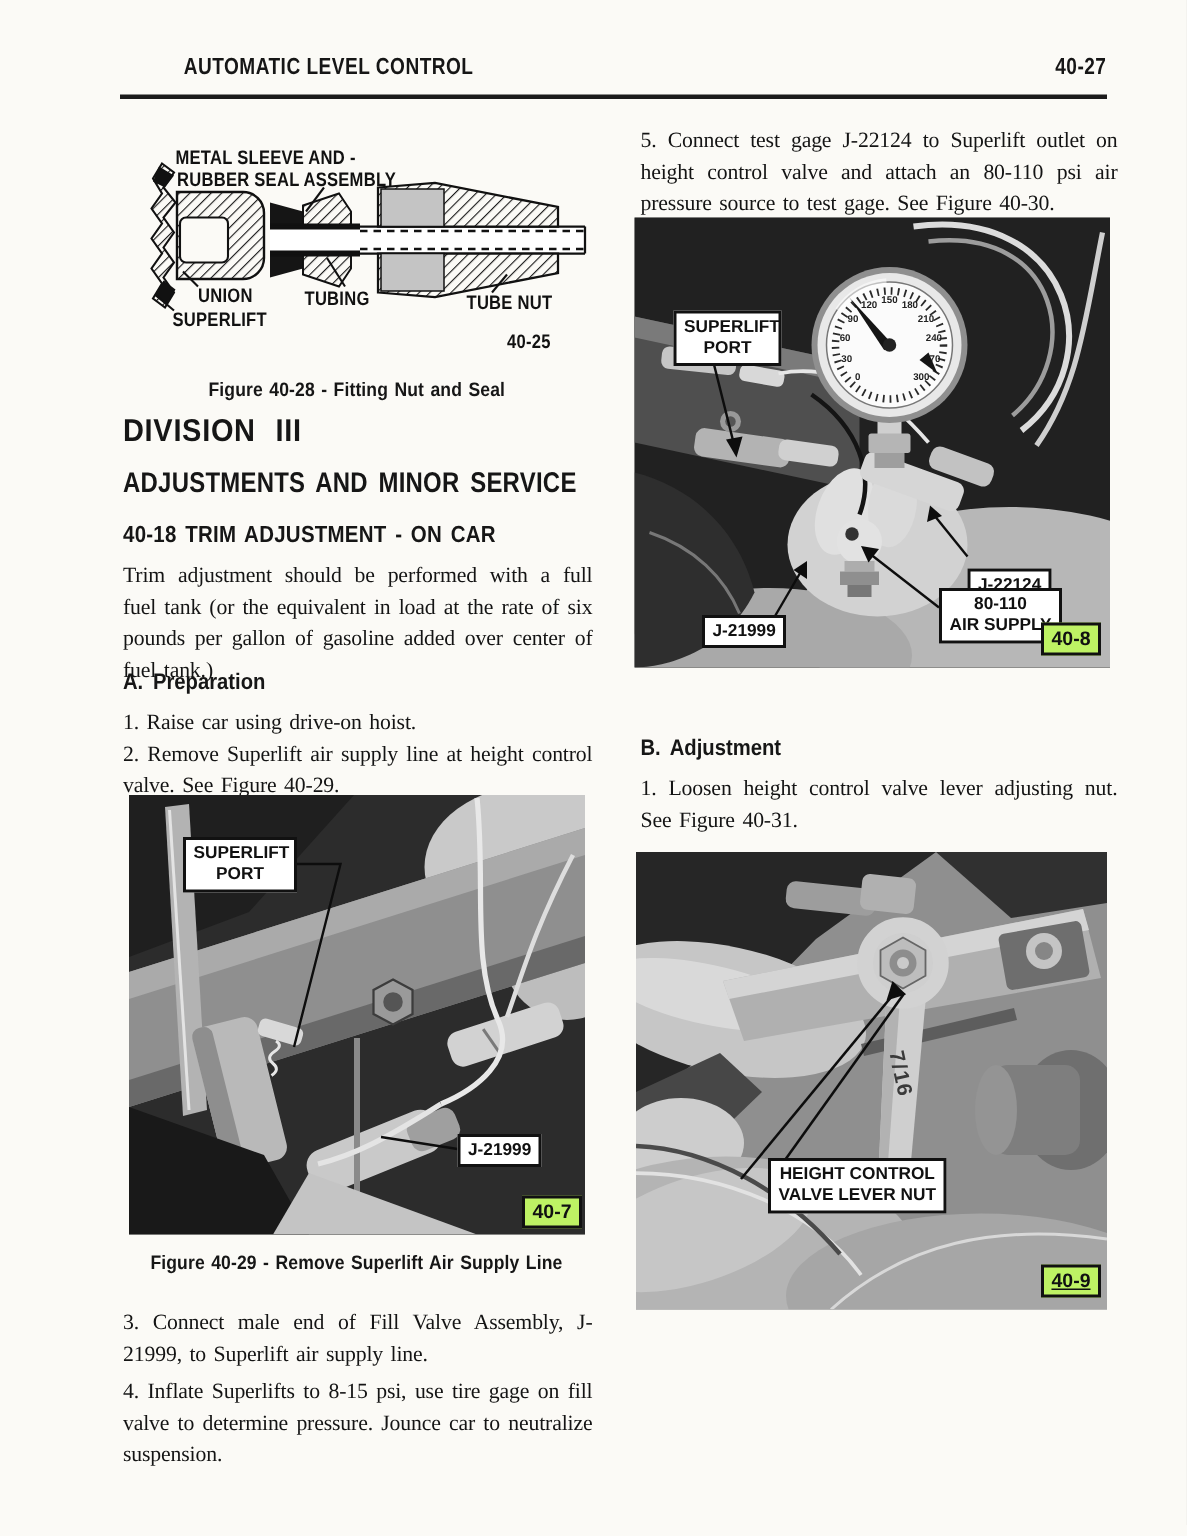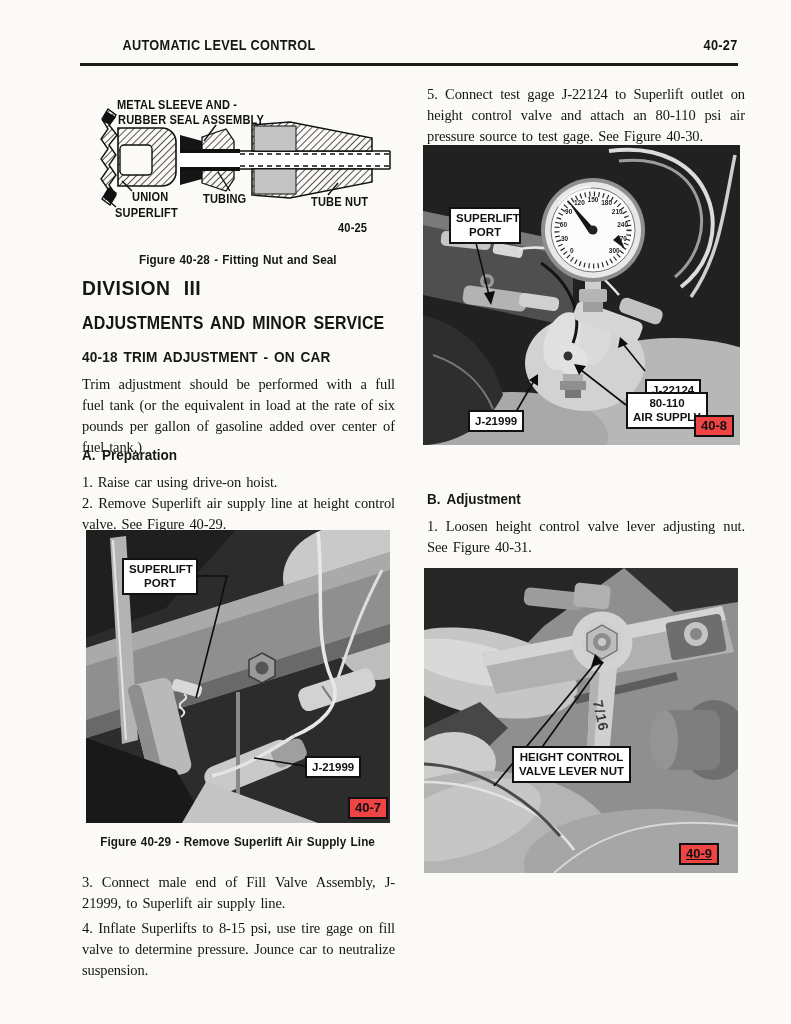--- a/index.html
+++ b/index.html
@@ -18,21 +18,21 @@
   .h4{font-weight:700;font-size:15px;white-space:nowrap;word-spacing:3px;transform:scaleX(.9);transform-origin:0 50%;}
   .caption{font-weight:700;font-size:13px;text-align:center;letter-spacing:.1px;word-spacing:1px;}
   .caption .cspan{display:inline-block;transform:scaleX(.9);transform-origin:50% 50%;white-space:nowrap;}
   
   .fig{position:absolute;overflow:hidden;}
   .fig svg{position:absolute;left:0;top:0;}
   .dlabel{position:absolute;font-weight:700;font-size:13px;white-space:nowrap;letter-spacing:.2px;transform:scaleX(.85);transform-origin:0 0;color:#111;}
   .pbox{position:absolute;background:#fff;border:2px solid #111;padding:2px 5px;font-weight:700;font-size:11.5px;line-height:1.25;text-align:center;color:#111;white-space:nowrap;}
   .pbox.left-align{text-align:center;}
   .pbox span{display:block;}
-  .ptag{position:absolute;background:#ef4444;border:2px solid #111;padding:0 5px;font-weight:700;font-size:13px;line-height:18px;color:#111;white-space:nowrap;}
+  .ptag{position:absolute;background:#bef264;border:2px solid #111;padding:0 5px;font-weight:700;font-size:13px;line-height:18px;color:#111;white-space:nowrap;}
   .dial{font:700 6.5px "Liberation Sans",sans-serif;fill:#222;}
   .wrench-size{font:700 14px "Liberation Sans",sans-serif;fill:#3a3a3a;letter-spacing:1px;}
 </style>
 </head>
 <body>
 
 <div class="page">
 
   <div class="header">
     <span class="htitle">AUTOMATIC LEVEL CONTROL</span>
@@ -261,20 +261,20 @@
       <circle cx="178" cy="74" r="20" fill="#cfcfcf"></circle>
       <polygon points="178,57 193,65.5 193,82.5 178,91 163,82.5 163,65.5" fill="#bdbdbd" stroke="#666" stroke-width="1.2"></polygon>
       <circle cx="178" cy="74" r="9" fill="#8d8d8d"></circle>
       <circle cx="178" cy="74" r="4" fill="#cacaca"></circle>
       <text class="wrench-size" x="176" y="152" text-anchor="middle" transform="rotate(78 176 148)">7/16</text>
 
       <line x1="174" y1="92" x2="70" y2="218" stroke="#0d0d0d" stroke-width="1.7"></line>
       <line x1="179" y1="94" x2="96" y2="210" stroke="#0d0d0d" stroke-width="1.7"></line>
       <polygon points="171,86 167,99 180,95" fill="#0d0d0d"></polygon>
     </svg>
-    <div class="pbox left-align" style="left:88px;top:178px;">
+    <div class="pbox left-align" style="left:88px;top:204px;">
       <span>HEIGHT CONTROL</span>
       <span>VALVE LEVER NUT</span>
     </div>
-    <div class="ptag" style="right:19px;bottom:8px;text-decoration:underline;">40-9</div>
+    <div class="ptag" style="right:4px;bottom:8px;text-decoration:underline;">40-9</div>
   </div>
 
 </div>
 
 </body></html>

